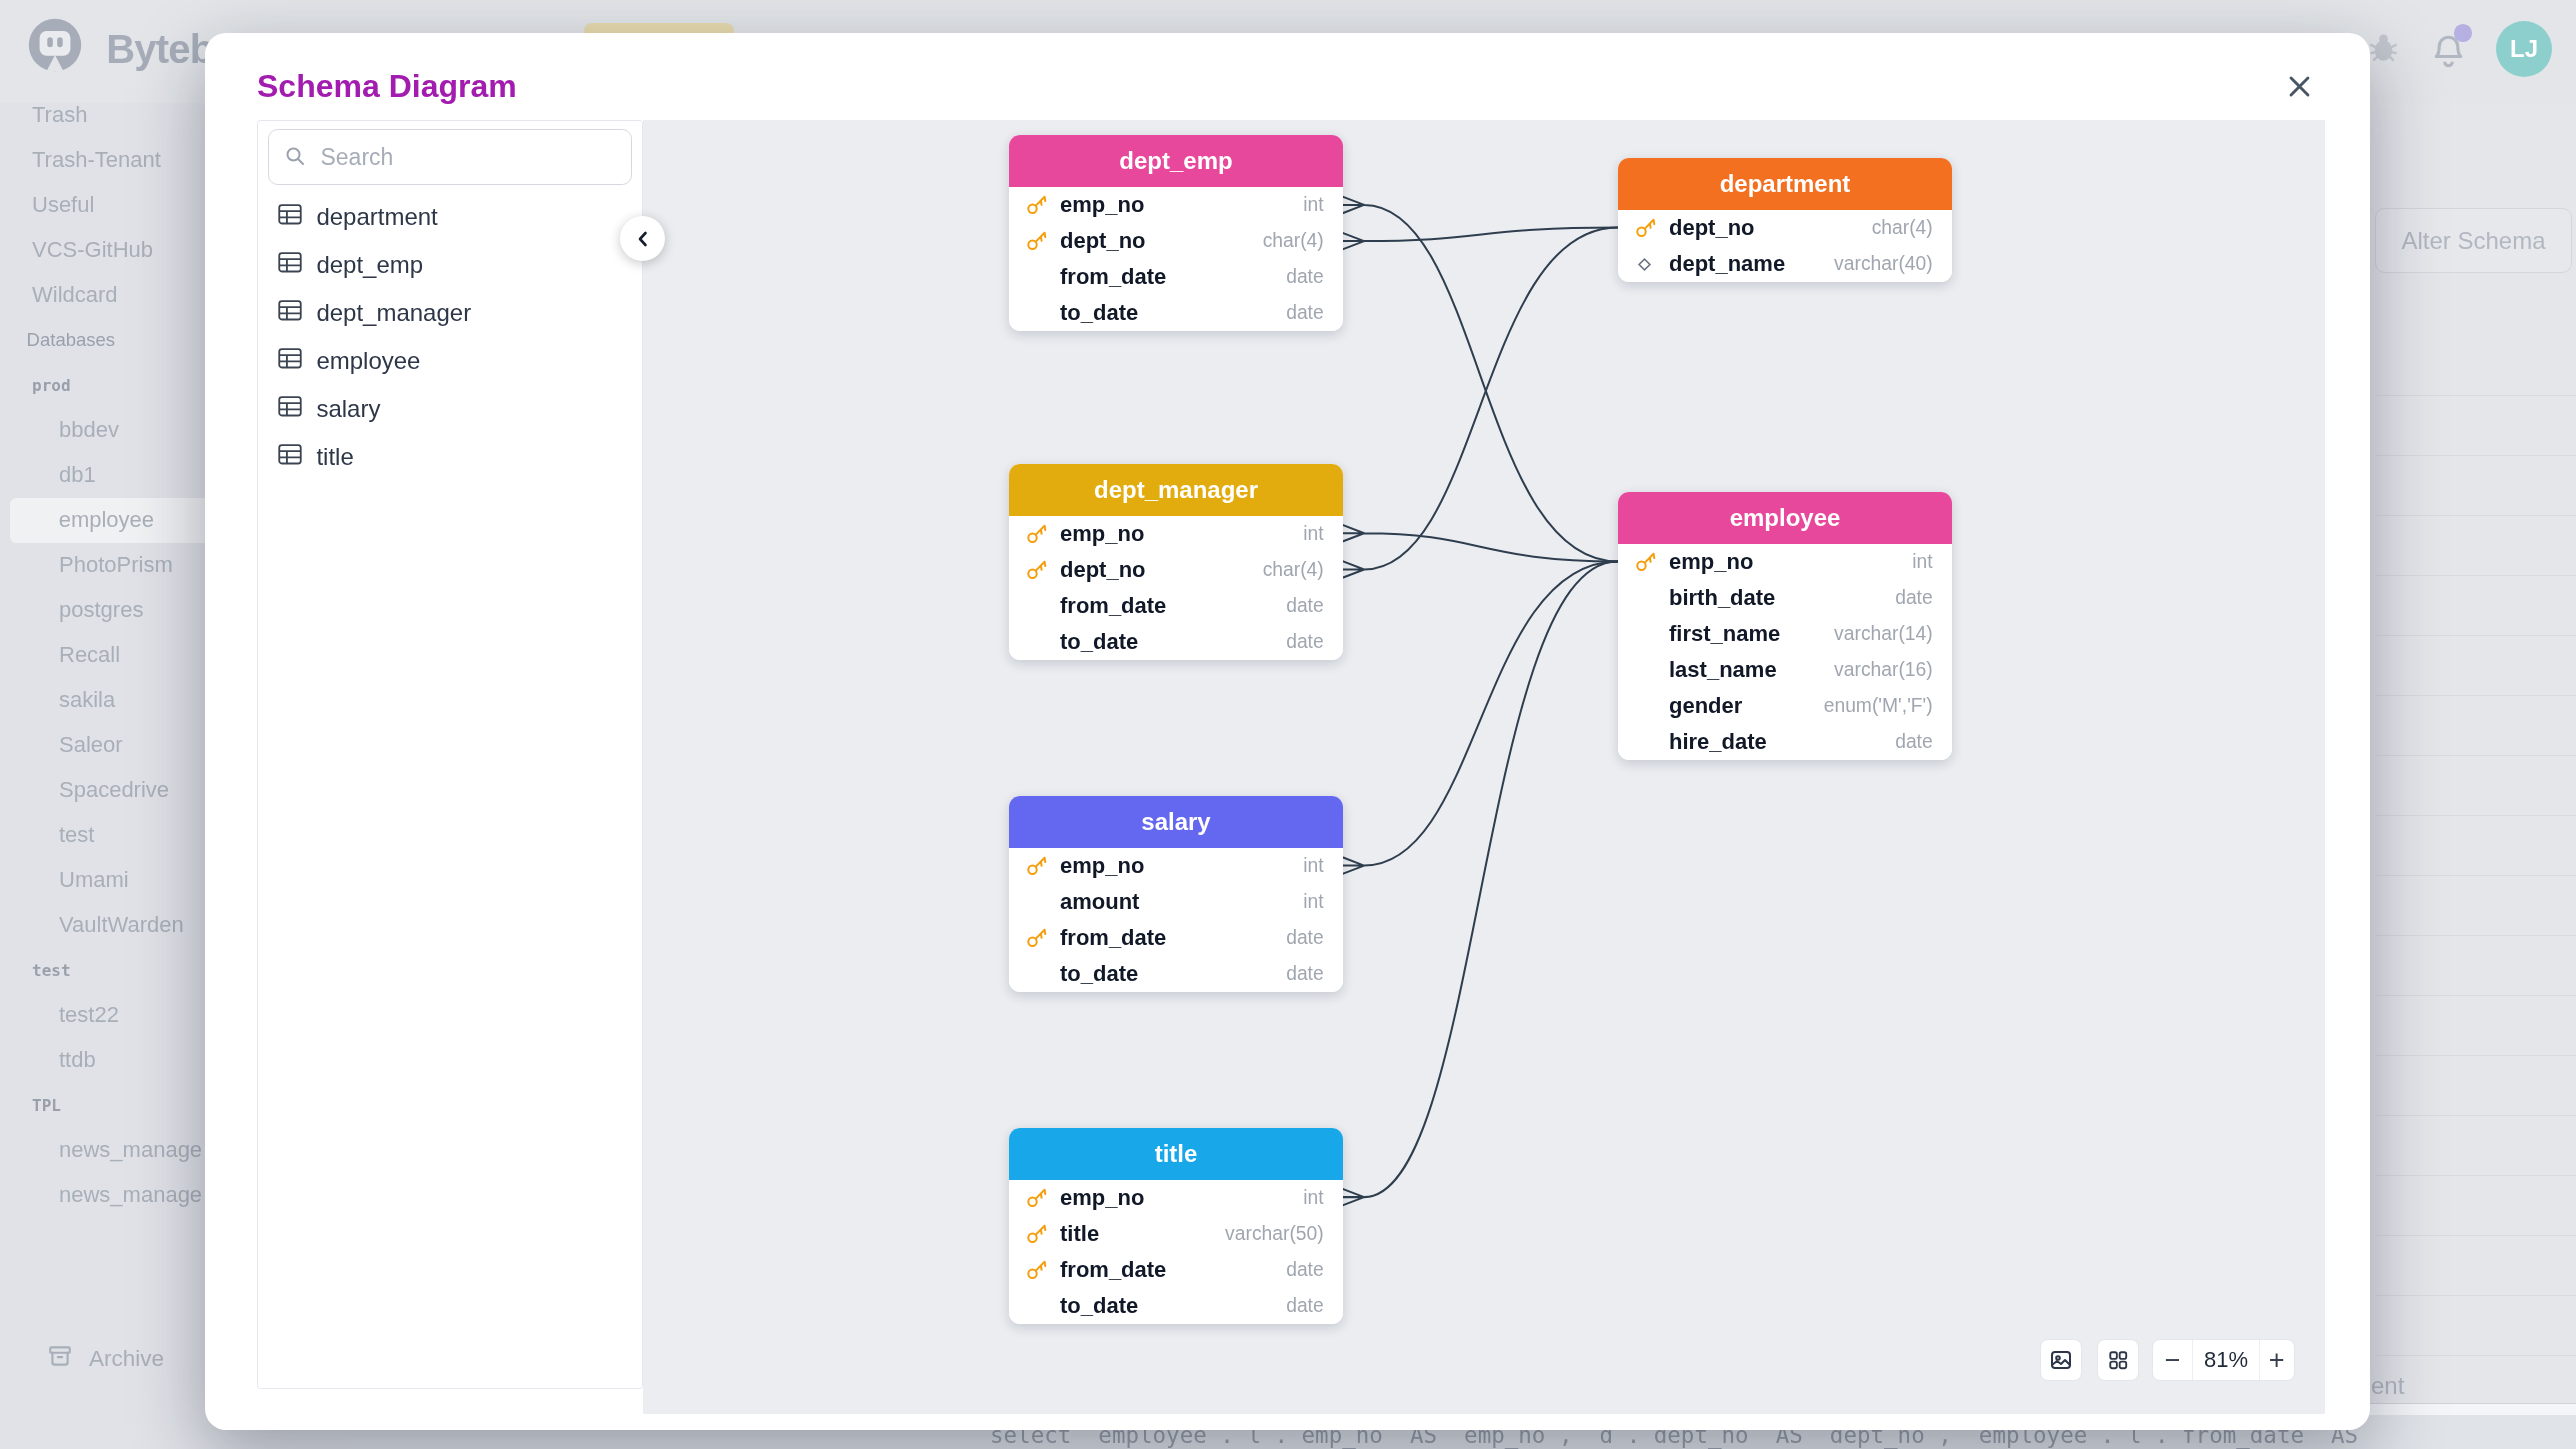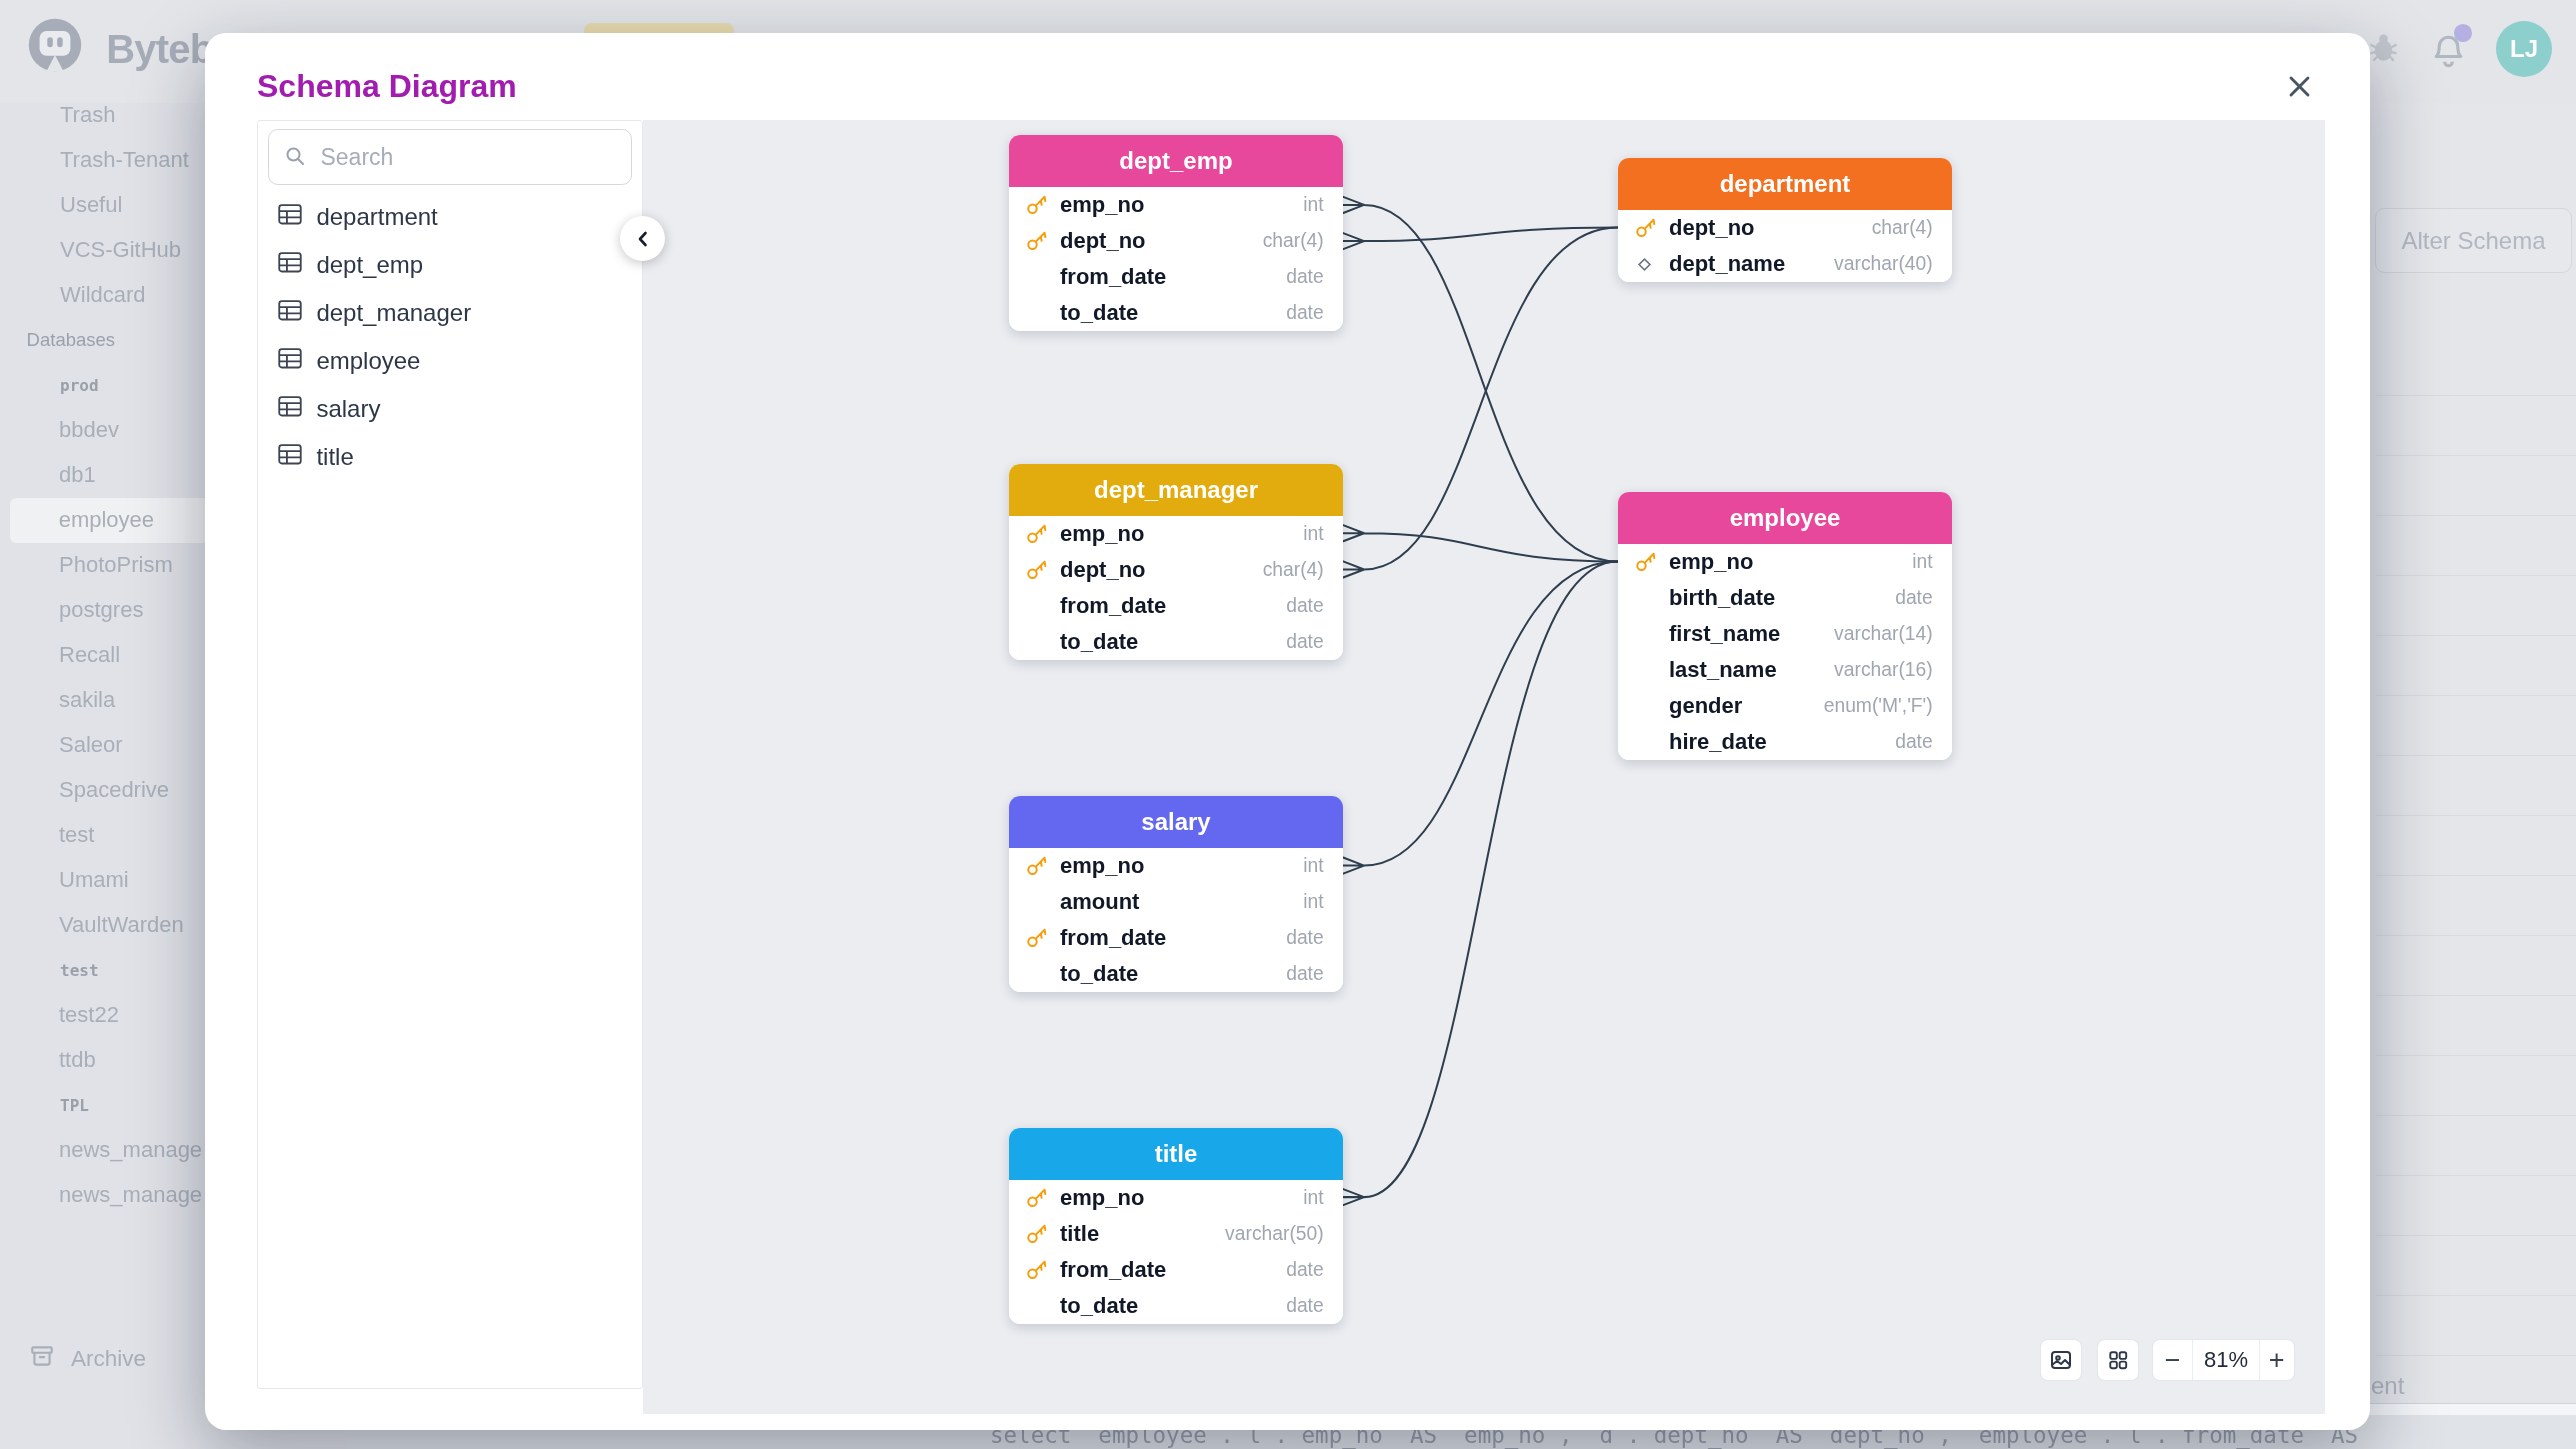--- a/index.html
+++ b/index.html
@@ -14,27 +14,27 @@
   .sliver{position:absolute;left:584px;top:23px;width:150px;height:11.3px;background:#e8dbae;
           border-radius:8px 8px 0 0}
   .tb-right{position:absolute;right:24px;top:21px;display:flex;align-items:center;gap:29px}
   .bell-wrap{position:relative;width:37px;height:37px}
   .bell-dot{position:absolute;top:-6.4px;right:-4.8px;width:17.7px;height:17.7px;border-radius:50%;background:#b5b0e2}
   .avatar{width:56px;height:56px;border-radius:50%;background:#8ccfcd;color:#fff;font-weight:bold;
           font-size:24px;display:flex;align-items:center;justify-content:center}
 
   .sidebar{position:absolute;left:0;top:103px;bottom:0;width:346px;background:#e0e2e7}
   .side-scroll{position:absolute;top:-10.5px;left:0;right:0}
-  .srow{height:45px;display:flex;align-items:center;font-size:22px;color:#a9afb9;padding-left:60px;white-space:nowrap}
+  .srow{height:45px;display:flex;align-items:center;font-size:22px;color:#a9afb9;padding-left:32px;white-space:nowrap}
   .srow.db{padding-left:59px}
   .srow.label{font-size:18.5px;color:#9aa1ac;padding-left:26.6px}
   .srow.env{font-family:"DejaVu Sans Mono",monospace;font-weight:bold;font-size:16px;color:#99a0aa}
   .srow.selected{background:rgba(255,255,255,.5);border-radius:6.4px;margin-left:9.7px;padding-left:49px}
   .archive{position:absolute;left:0;top:1233px;height:45px;display:flex;align-items:center;gap:16px;
-           padding-left:29px;color:#a9afb9;font-size:22.5px}
+           padding-left:47px;color:#a9afb9;font-size:22.5px}
   .side-footer{position:absolute;left:0;right:0;bottom:0;height:61px;background:#dfe1e6;
                border-top:1.6px solid #d2d5db;display:flex;align-items:center;padding-left:17.7px;
                font-size:22.5px;color:#9aa1ac;gap:11.3px}
   .env-dev{font-size:17.7px;color:#8fc9ab;font-weight:bold}
 
   .main{position:absolute;left:346px;top:103px;right:0;bottom:0;background:#e4e6ea}
   .alter-btn{position:absolute;left:2029px;top:105px;width:195px;height:63px;border:1.6px solid #d3d6dc;
              border-radius:9.7px;display:flex;align-items:center;justify-content:center;font-size:24px;
              color:#b2b7c1;background:#e6e8ec}
   .ghost-rows{position:absolute;left:2030px;top:233px;width:523px;height:1071px;

